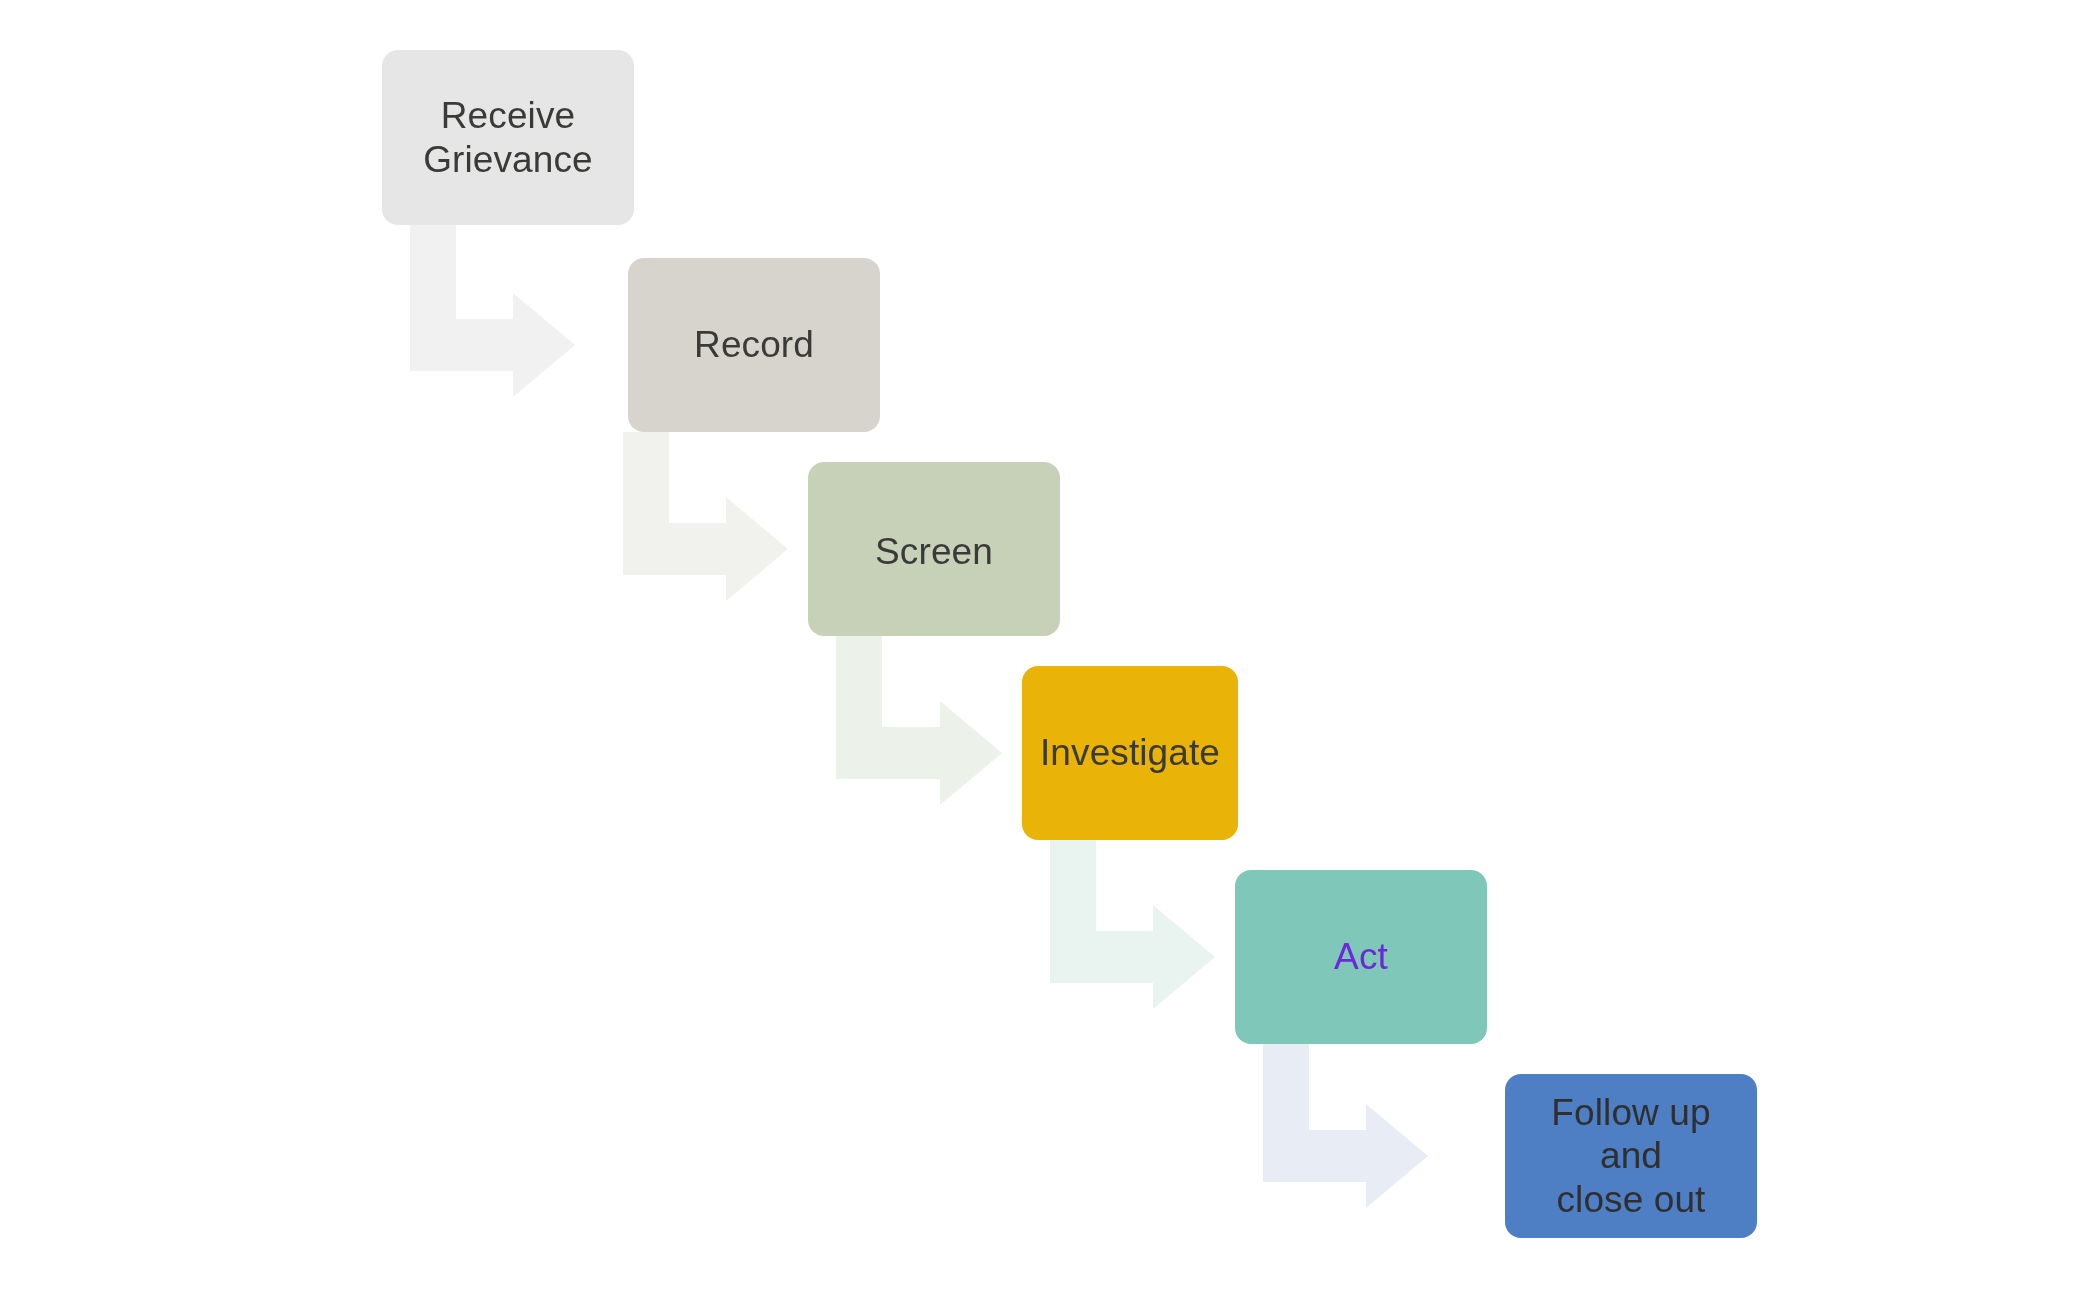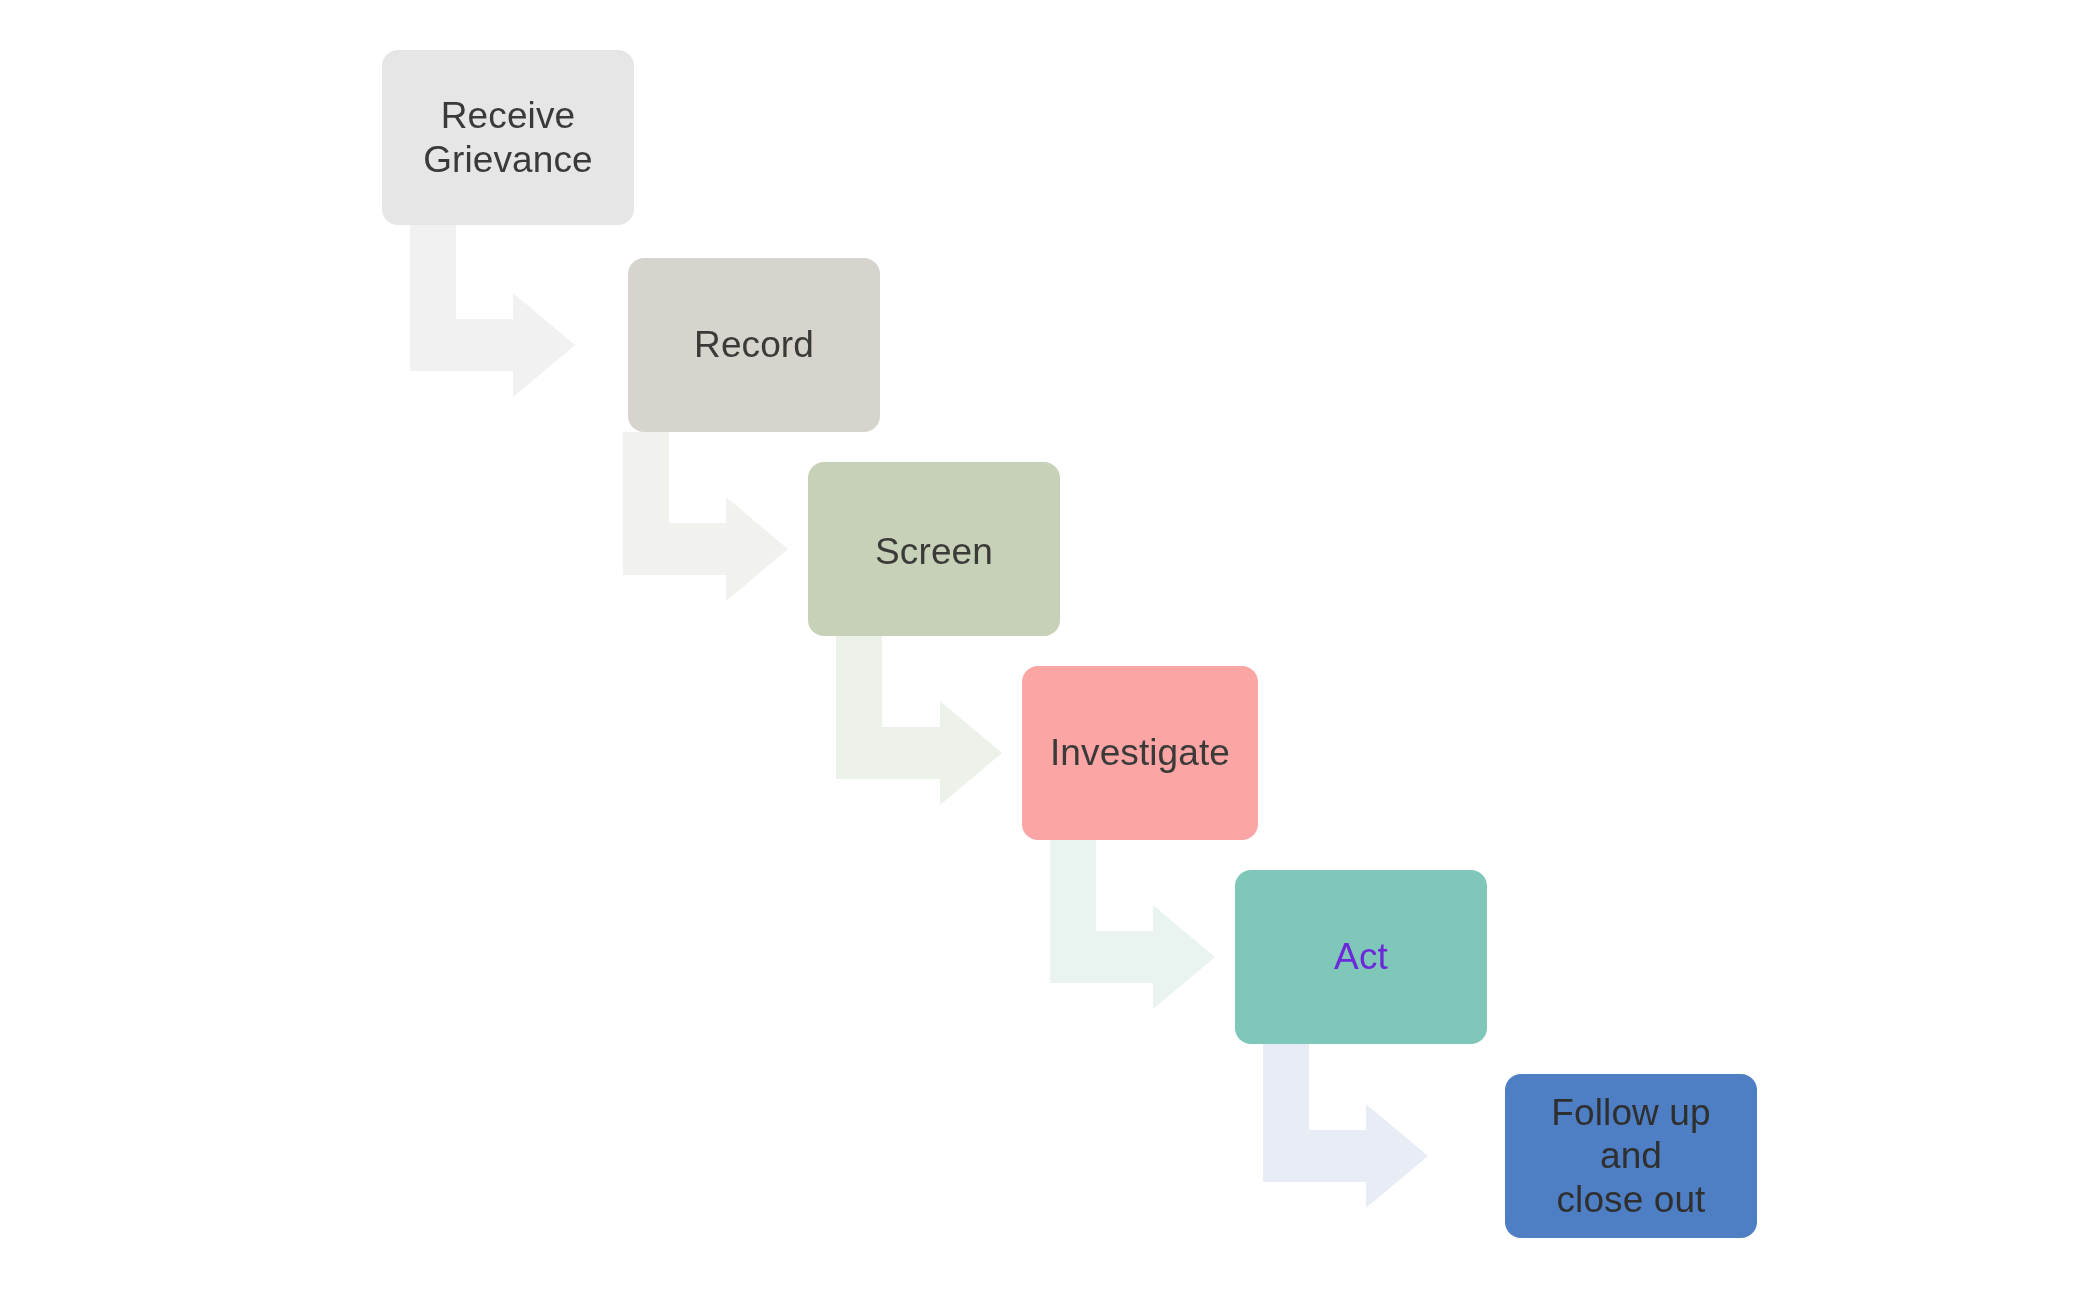--- a/index.html
+++ b/index.html
@@ -65,21 +65,21 @@
       <div class="node" style="left: 382px; top: 50px; width: 252px; height: 175px; background: rgb(230, 230, 230);">
         <span class="node-label" style="color: rgb(58, 58, 56);">Receive
 Grievance</span>
       </div>
       <div class="node" style="left: 595px; top: 258px; width: 252px; height: 174px; background: rgb(215, 212, 205); margin-left: 33px;">
         <span class="node-label" style="color: rgb(58, 58, 56);">Record</span>
       </div>
       <div class="node" style="left: 808px; top: 462px; width: 252px; height: 174px; background: rgb(199, 209, 184);">
         <span class="node-label" style="color: rgb(58, 58, 56); margin-top: 6px;">Screen</span>
       </div>
-      <div class="node" style="left: 1022px; top: 666px; width: 236px; height: 174px; background: #fca5a5; text-align: right;">
+      <div class="node" style="left: 1022px; top: 666px; width: 216px; height: 174px; background: #eab308; text-align: right;">
         <span class="node-label" style="color: rgb(58, 58, 56);">Investigate</span>
       </div>
       <div class="node" style="left: 1235px; top: 870px; width: 252px; height: 174px; background: rgb(127, 199, 185);">
         <span class="node-label" style="color: #6d28d9;">Act</span>
       </div>
       <div class="node" style="left: 1505px; top: 1074px; width: 252px; height: 164px; background: rgb(78, 127, 196);">
         <span class="node-label" style="color: rgb(47, 47, 47);">Follow up and
 close out</span>
       </div>
     </div>

